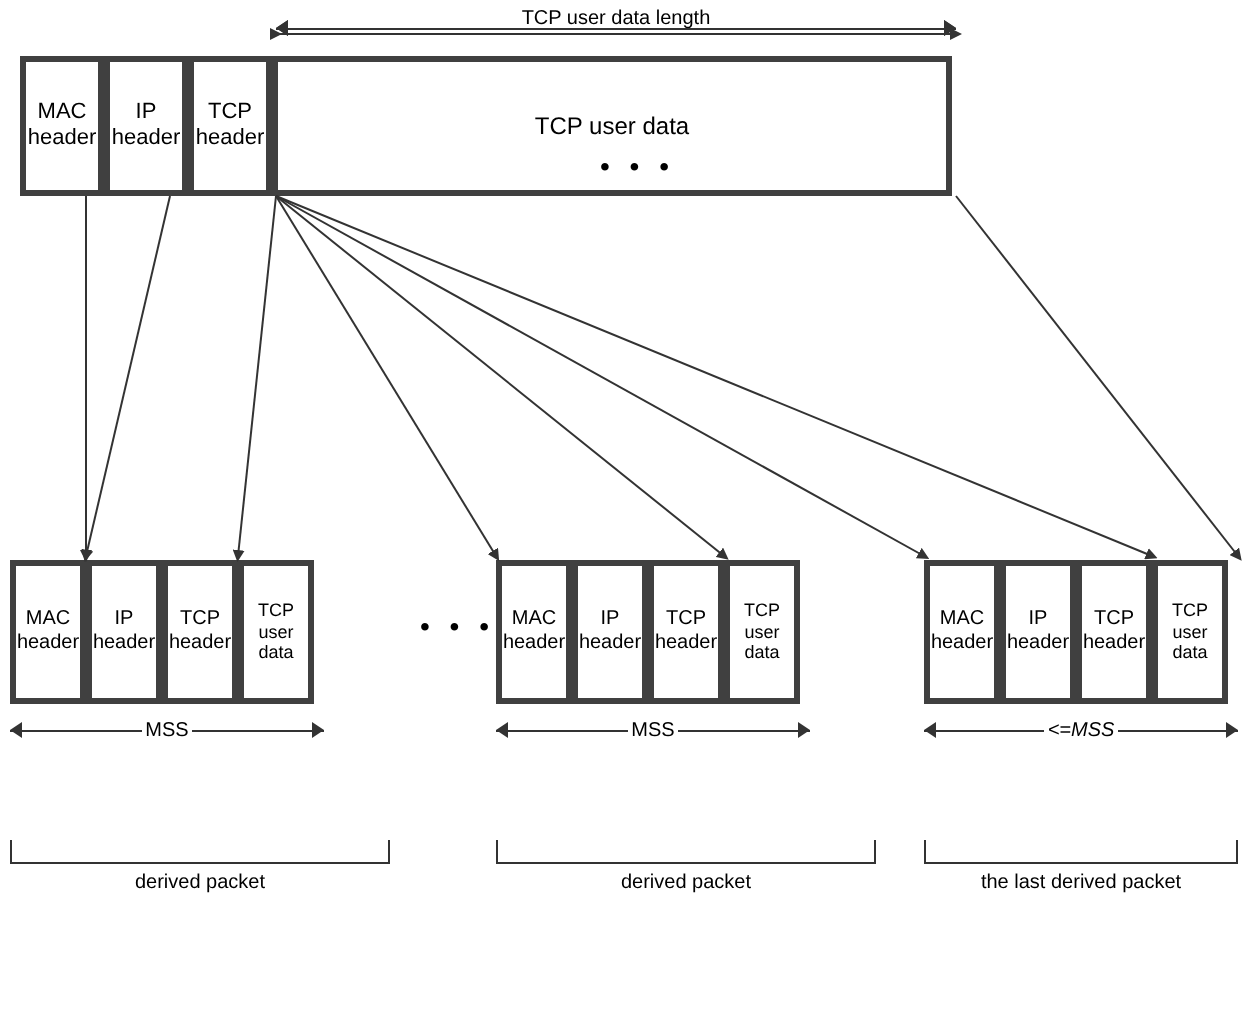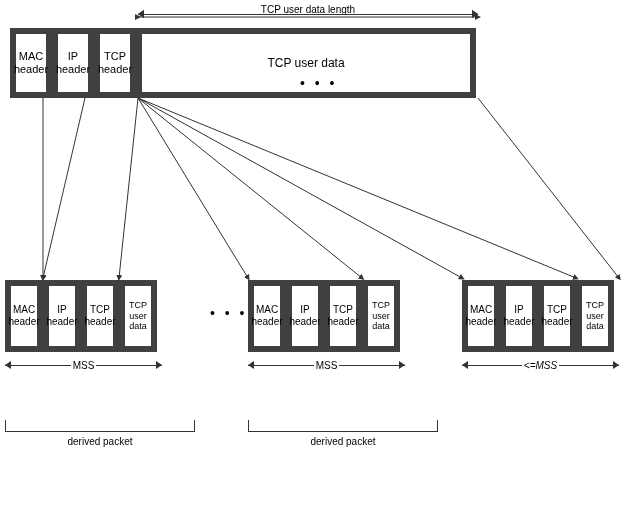--- a/index.html
+++ b/index.html
@@ -19,21 +19,21 @@
     }
     
     .top-packet {
       position: absolute;
       top: 28px;
       left: 10px;
       display: flex;
       align-items: stretch;
     }
     .cell {
-      border: 6px solid #404040;
+      border: 3px solid #404040;
       display: flex;
       align-items: center;
       justify-content: center;
       text-align: center;
       padding: 2px 3px;
       line-height: 1.2;
     }
     .cell-mac { width: 42px; height: 70px; }
     .cell-ip  { width: 42px; height: 70px; }
     .cell-tcp-hdr { width: 42px; height: 70px; }
@@ -212,20 +212,24 @@
   <div style="position:absolute; top:420px; left:5px; width:190px;">
     <div style="border-left:1px solid #333; border-right:1px solid #333; border-bottom:1px solid #333; height:12px;"></div>
     <div style="text-align:center; font-size:10px; margin-top:4px;">derived packet</div>
   </div>
 
   <div style="position:absolute; top:420px; left:248px; width:190px;">
     <div style="border-left:1px solid #333; border-right:1px solid #333; border-bottom:1px solid #333; height:12px;"></div>
     <div style="text-align:center; font-size:10px; margin-top:4px;">derived packet</div>
   </div>
 
+  <div style="position:absolute; top:420px; left:462px; width:157px;">
+    <div style="border-left:1px solid #333; border-right:1px solid #333; border-bottom:1px solid #333; height:12px;"></div>
+    <div style="text-align:center; font-size:10px; margin-top:4px;">the last derived packet</div>
+  </div>
 
   <svg class="svg-overlay" xmlns="http://www.w3.org/2000/svg">
     <defs>
       <marker id="arrowhead" markerWidth="6" markerHeight="6" refX="3" refY="3" orient="auto">
         <path d="M0,0 L0,6 L6,3 z" fill="#333"></path>
       </marker>
     </defs>
 
     <line x1="138" y1="17" x2="478" y2="17" stroke="#333" stroke-width="1" marker-start="url(#arrowhead)" marker-end="url(#arrowhead)"></line>
 

